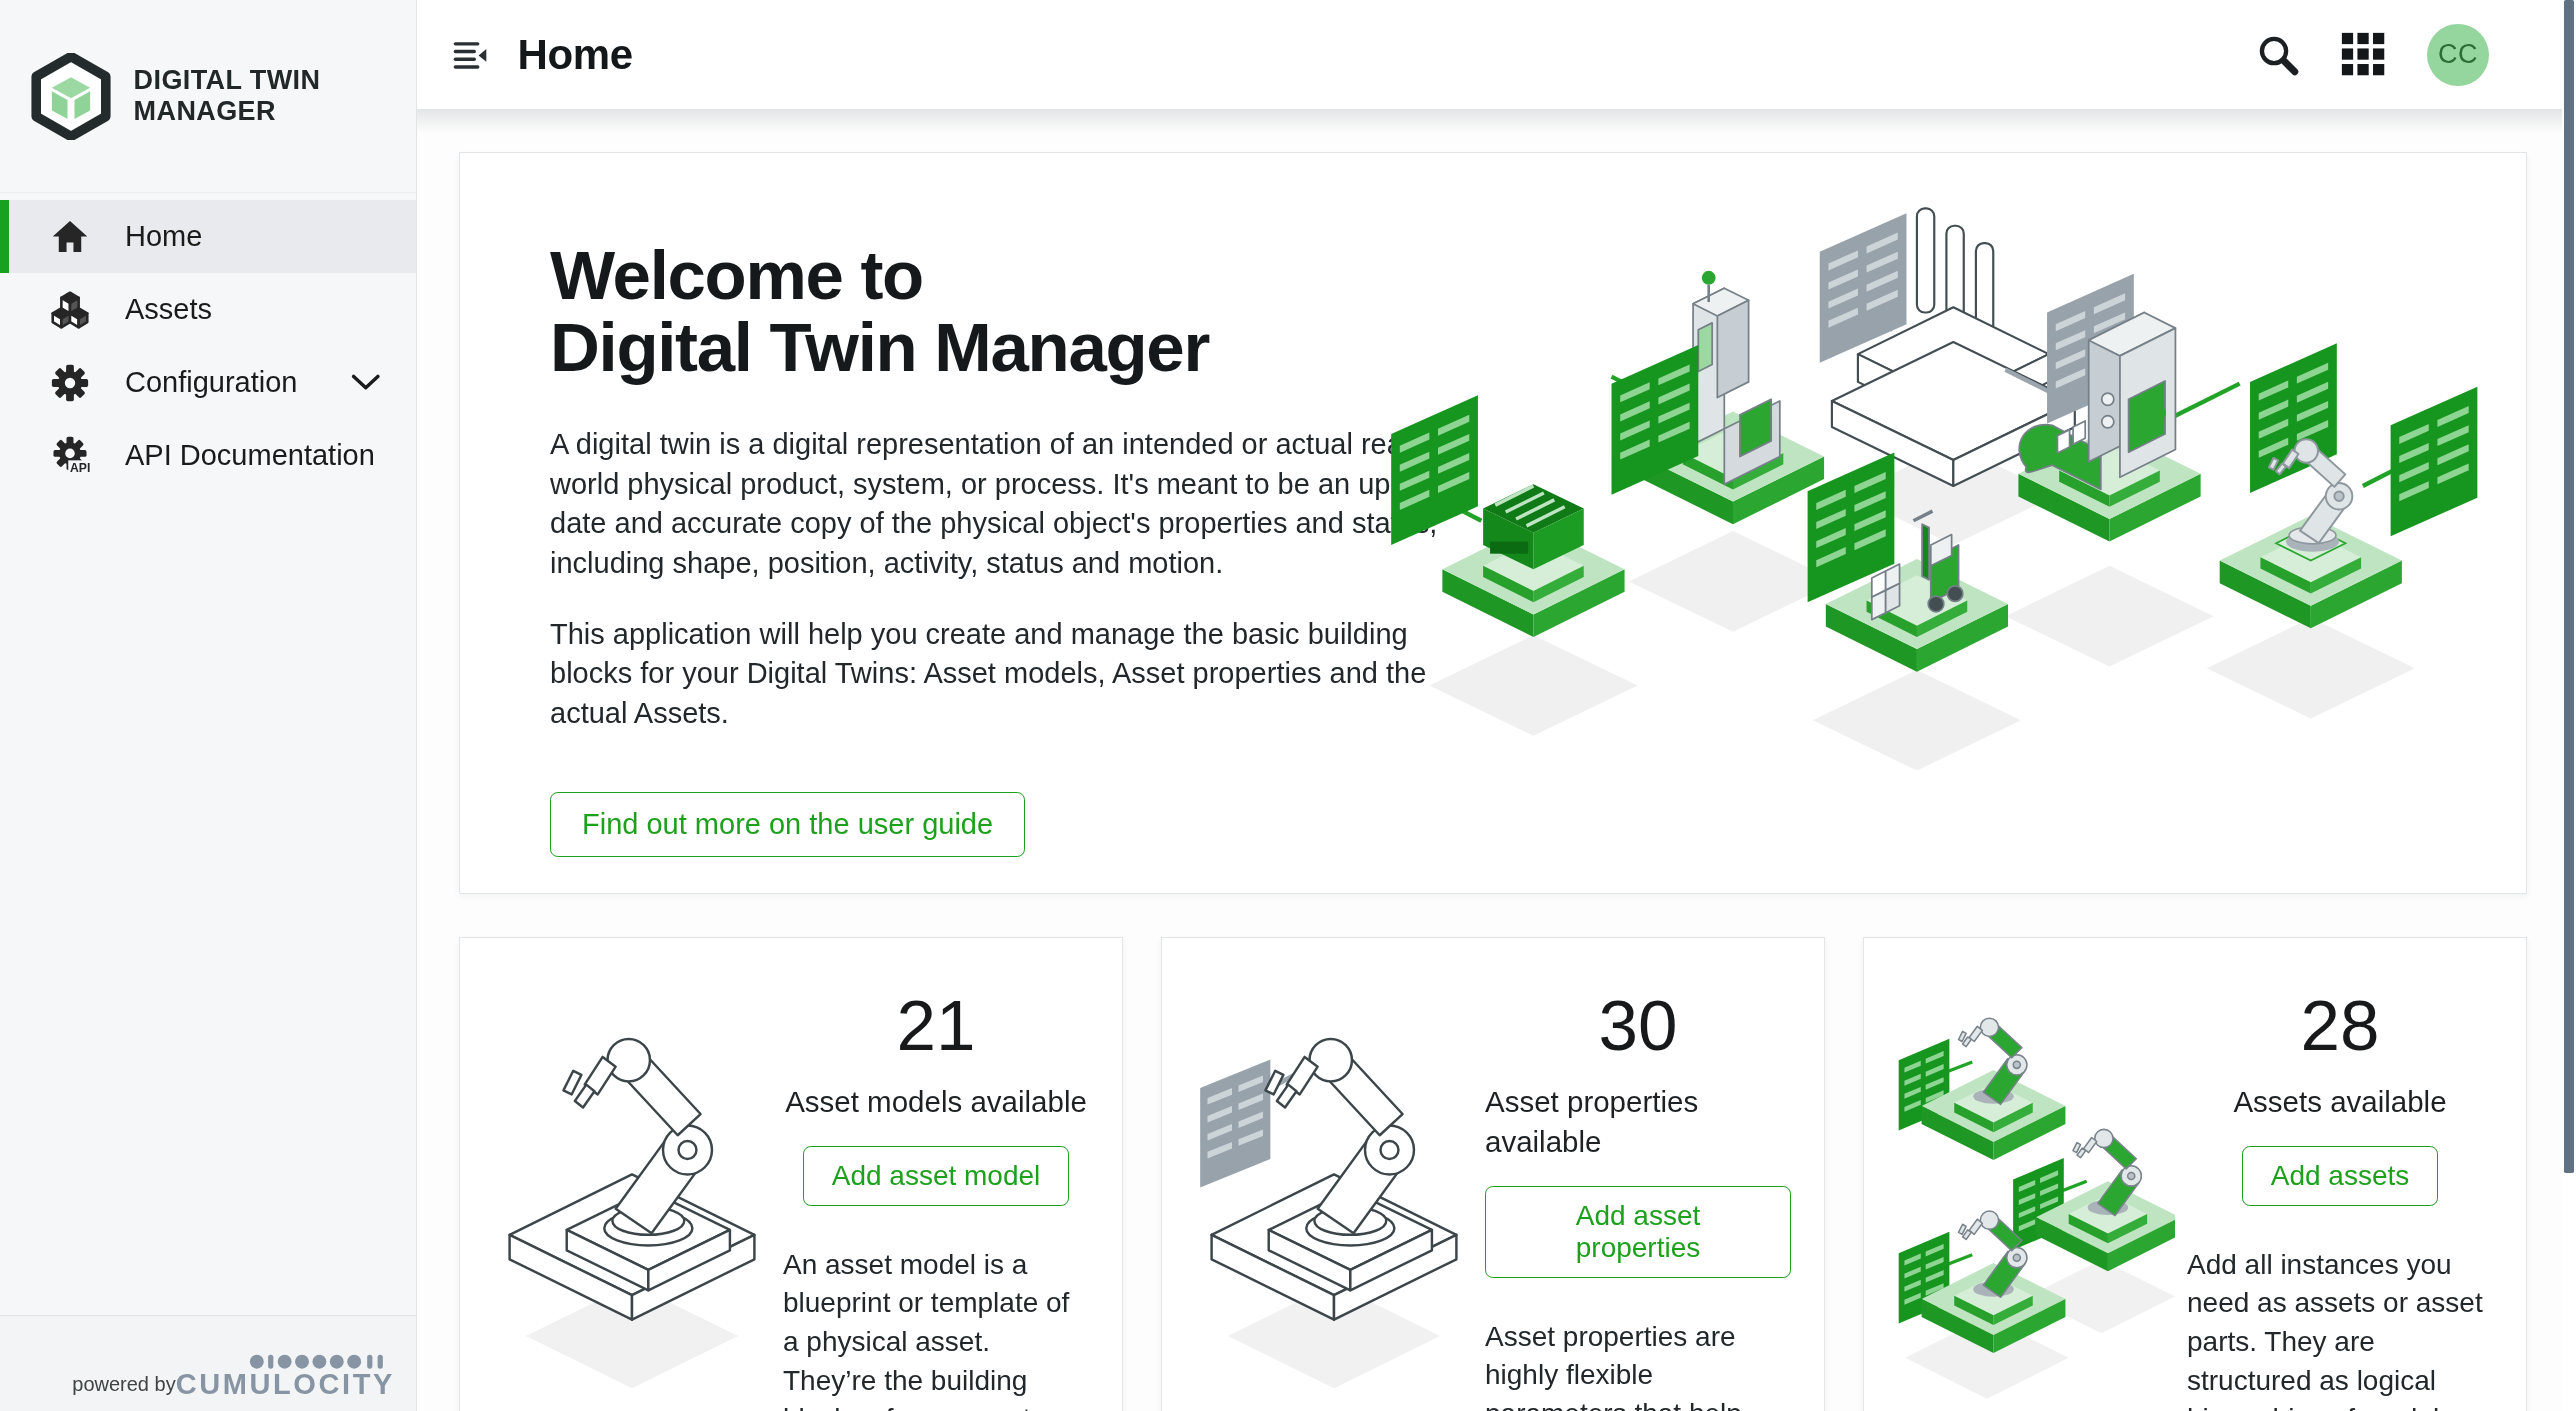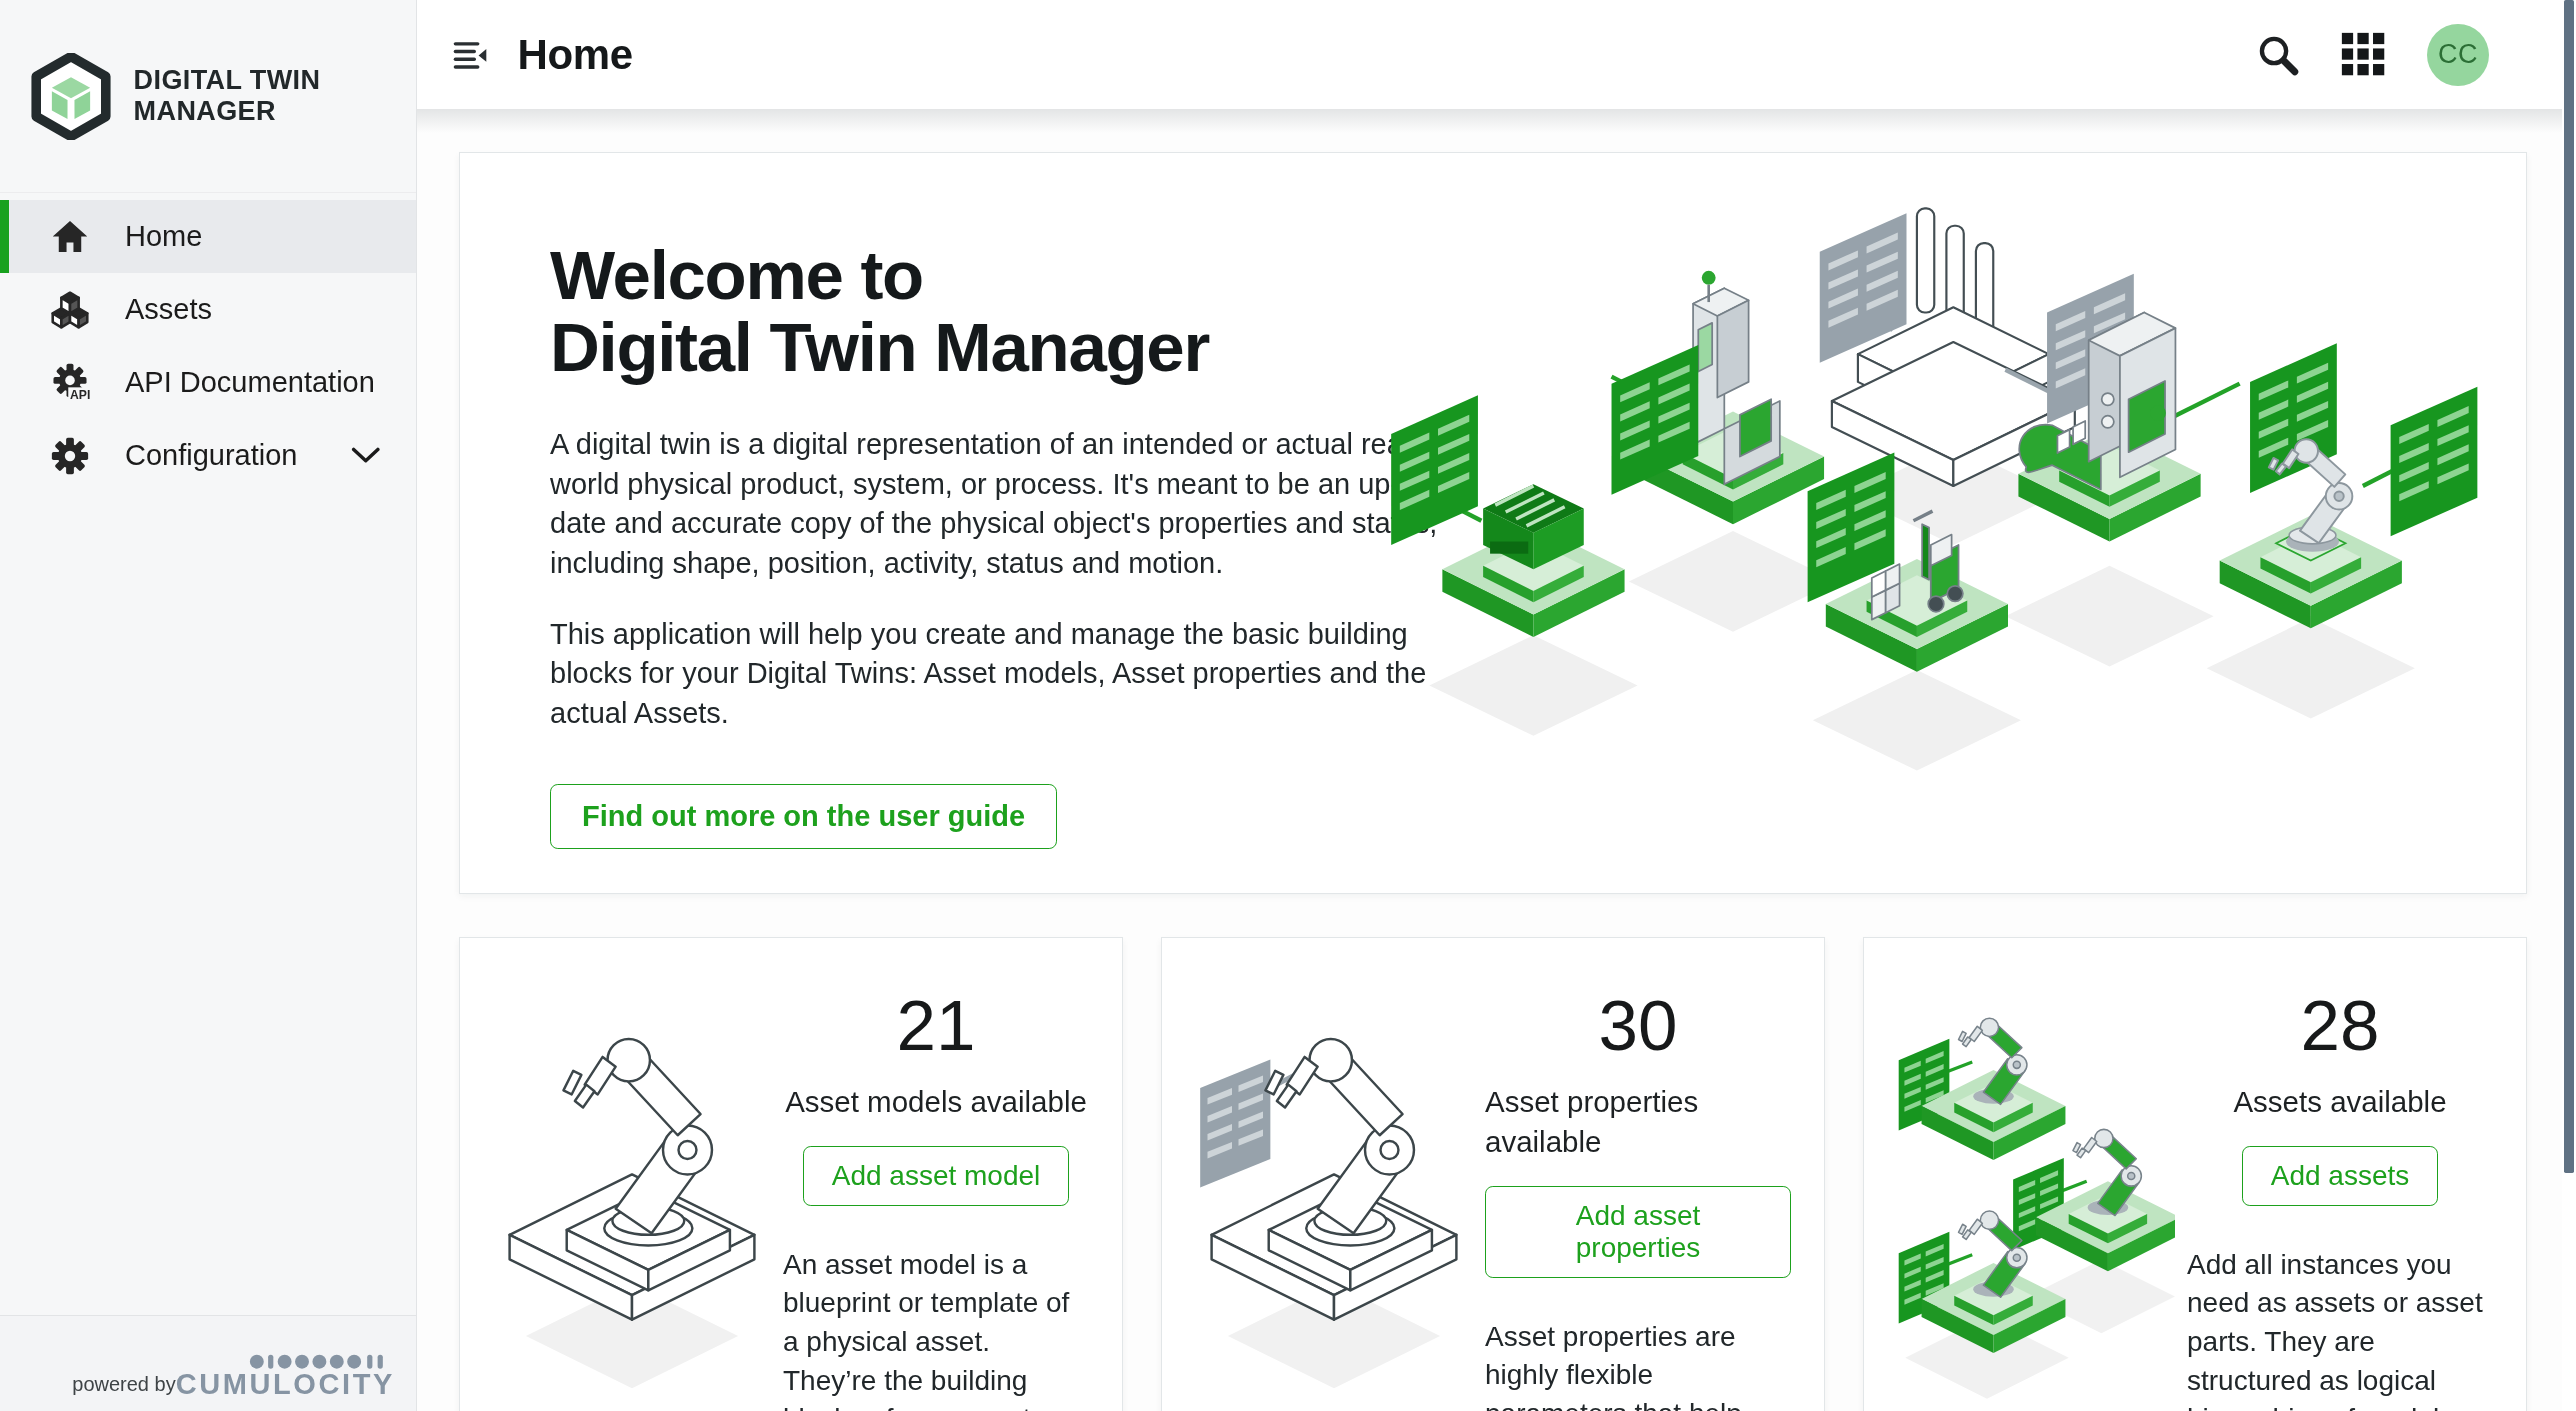--- a/index.html
+++ b/index.html
@@ -39,21 +39,21 @@
   .content { position:absolute; top:109px; left:0; right:0; bottom:0; padding:43px 49px 0 42px; overflow:hidden; }
 
   .card { background:#fff; border:0.9px solid #e2e6e8; border-radius:0; box-shadow:0 2.6px 7px rgba(20,30,40,.05); }
 
   .welcome-card { position:relative; height:742px; margin-bottom:43px; overflow:hidden; }
   .welcome-text { position:absolute; left:90px; top:87px; width:929px; }
   .welcome-h { font-size:69px; font-weight:700; line-height:1.05; letter-spacing:-1.3px; color:#15191b; margin-bottom:40px; }
   .welcome-p { font-size:29px; line-height:1.37; color:#21272a; margin-bottom:31px; }
   .btn-outline { display:inline-block; background:#fff; border:1.7px solid #1da11d; color:#1da11d; font-size:29px;
                  font-family:"Liberation Sans", sans-serif; padding:14.8px 31px; border-radius:7.8px; cursor:pointer; }
-  .welcome-cta { margin-top:19px;font-weight:bold; }
+  .welcome-cta { margin-top:27px; }
   .welcome-illus { position:absolute; right:12px; top:12px; width:1215px; height:642px; }
 
   .stats-row { display:flex; gap:38px; }
   .stat-card { width:664px; flex:none; height:816px; padding:40px 33px; display:flex; }
   .stat-illus { width:278px; flex:none; padding-top:12px; }
   .stat-body { flex:1; display:flex; flex-direction:column; align-items:center; padding:12px 0 0 12px; }
   .stat-count { font-size:71px; font-weight:400; line-height:1; color:#17191a; }
   .stat-label { font-size:29.5px; color:#1d2123; line-height:1.35; margin-top:21px; }
   .stat-btn { margin-top:24px; font-size:28px; padding:13px 28px; }
   .stat-desc { align-self:stretch; font-size:28px; line-height:1.38; color:#21272a; margin-top:40px; }
@@ -105,55 +105,55 @@
             <path d="M22 26 L32 32 V42 L22 36 Z" fill="#fff"></path>
             <path d="M42 26 L32 32 V42 L42 36 Z" fill="#555"></path>
           </g>
         </svg>
       </span>
       <span class="nav-label">Assets</span>
     </div>
 
     <div class="nav-item">
       <span class="nav-icon">
+        <svg width="38" height="38" viewBox="-22 -22 44 44">
+          <g fill="#262626">
+            <rect x="-4.5" y="-21" width="9" height="42" rx="2"></rect>
+            <rect x="-4.5" y="-21" width="9" height="42" rx="2" transform="rotate(45)"></rect>
+            <rect x="-4.5" y="-21" width="9" height="42" rx="2" transform="rotate(90)"></rect>
+            <rect x="-4.5" y="-21" width="9" height="42" rx="2" transform="rotate(135)"></rect>
+            <circle r="14"></circle>
+          </g>
+          <circle r="6" fill="#f6f7f8"></circle>
+        </svg>
+      </span>
+      <span class="nav-label">Configuration</span>
+      <span class="nav-chevron">
+        <svg width="29.5" height="19" viewBox="0 0 34 22">
+            <path d="M3 4 L17 17 L31 4" fill="none" stroke="#1b1b1b" stroke-width="4" stroke-linecap="round" stroke-linejoin="round"></path>
+          </svg>
+      </span>
+    </div>
+
+    <div class="nav-item">
+      <span class="nav-icon">
         <svg width="40" height="40" viewBox="-23 -20 46 46" style="font-size:33px">
           <g fill="#262626">
             <rect x="-4" y="-19" width="8" height="38" rx="2"></rect>
             <rect x="-4" y="-19" width="8" height="38" rx="2" transform="rotate(45)"></rect>
             <rect x="-4" y="-19" width="8" height="38" rx="2" transform="rotate(90)"></rect>
             <rect x="-4" y="-19" width="8" height="38" rx="2" transform="rotate(135)"></rect>
             <circle r="12.5"></circle>
           </g>
           <circle r="5.5" fill="#f6f7f8"></circle>
           <rect x="-2" y="8" width="25" height="15" fill="#f6f7f8"></rect>
           <text x="0" y="21" font-size="14" font-weight="700" fill="#262626" font-family="Liberation Sans, sans-serif">API</text>
         </svg>
       </span>
       <span class="nav-label">API Documentation</span>
-    </div>
-
-    <div class="nav-item">
-      <span class="nav-icon">
-        <svg width="38" height="38" viewBox="-22 -22 44 44">
-          <g fill="#262626">
-            <rect x="-4.5" y="-21" width="9" height="42" rx="2"></rect>
-            <rect x="-4.5" y="-21" width="9" height="42" rx="2" transform="rotate(45)"></rect>
-            <rect x="-4.5" y="-21" width="9" height="42" rx="2" transform="rotate(90)"></rect>
-            <rect x="-4.5" y="-21" width="9" height="42" rx="2" transform="rotate(135)"></rect>
-            <circle r="14"></circle>
-          </g>
-          <circle r="6" fill="#f6f7f8"></circle>
-        </svg>
-      </span>
-      <span class="nav-label">Configuration</span>
-      <span class="nav-chevron">
-        <svg width="29.5" height="19" viewBox="0 0 34 22">
-            <path d="M3 4 L17 17 L31 4" fill="none" stroke="#1b1b1b" stroke-width="4" stroke-linecap="round" stroke-linejoin="round"></path>
-          </svg>
-      </span>
     </div>
   </nav>
 
   <div class="side-footer">
     <span class="powered-by">powered by</span>
     <span class="cumu">
       <svg width="146" height="17.4" viewBox="0 0 168 20">
         <g fill="#8694a3">
           <circle cx="9" cy="10" r="8"></circle>
           <rect x="22" y="2" width="6" height="16" rx="3"></rect>

